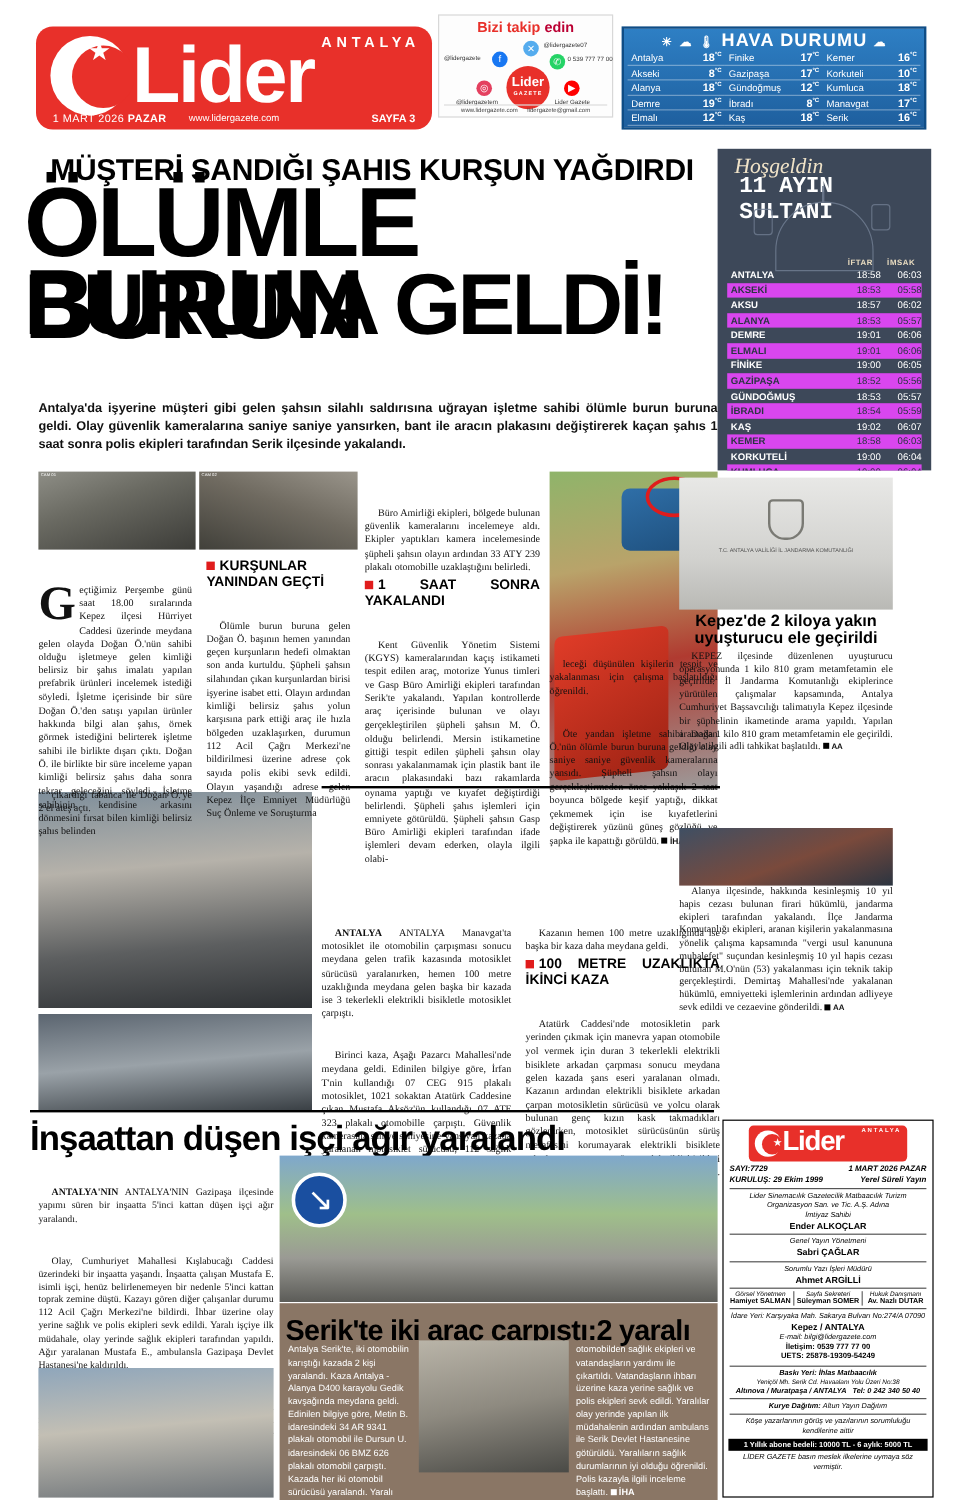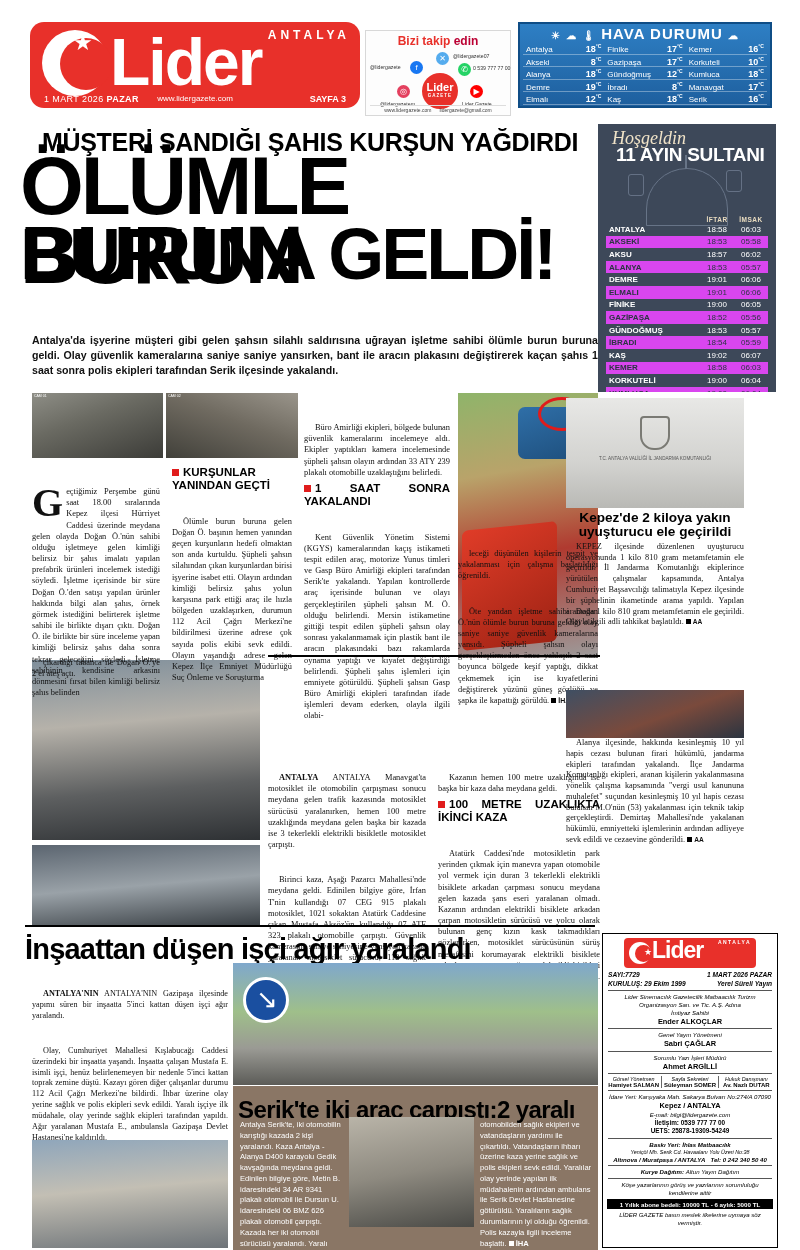--- a/index.html
+++ b/index.html
@@ -50,21 +50,21 @@
     position:absolute; left:0; right:0; bottom:5px; text-align:center; color:#fff;
     font-family:"Liberation Sans", sans-serif; font-size:8px;
   }
   .logo-page{
     position:absolute; right:14px; bottom:4px; color:#fff;
     font-family:"Liberation Sans", sans-serif; font-size:9px; font-weight:bold;
   }
 
   
   .social {
-    position:absolute; left:365px; top:30px; width:146px; height:86px;
+    position:absolute; left:365px; top:12px; width:146px; height:86px;
     background:#fdfdfd; border:1px solid #d8d8d8;
   }
   .social-title{
     text-align:center; font-family:"Liberation Sans", sans-serif;
     font-size:12px; color:#e8302a; margin-top:3px; font-weight:bold;
   }
   .social-title em{ color:#b03; font-style:normal; }
   .sc-ic{
     position:absolute; width:13px; height:13px; border-radius:50%;
     display:flex; align-items:center; justify-content:center;
@@ -195,21 +195,21 @@
   .ramadan{
     position:absolute; left:598px; top:124px; width:178px; height:268px;
     background:#3d4859; overflow:hidden;
   }
   .ram-hos{
     position:absolute; left:14px; top:4px; color:#f0e3c8;
     font-family:"Liberation Serif", serif; font-style:italic; font-size:18px;
   }
   .ram-title{
     position:absolute; left:18px; top:20px; color:#fff;
-    font-family:Liberation Sans, sans-serif; font-weight:bold; font-size:19px;
+    font-family:Liberation Mono, monospace; font-weight:bold; font-size:19px;
     letter-spacing:-.3px;
   }
   .mosque{
     position:absolute; left:48px; top:44px; width:82px; height:58px;
     border:1.4px solid #6f7c90; border-radius:41px 41px 0 0; opacity:.85;
   }
   .mosque::after{
     content:""; position:absolute; left:38px; top:-14px; width:2px; height:14px; background:#6f7c90;
   }
   .lant{ position:absolute; width:16px; height:22px; border:1.2px solid #6f7c90; border-radius:3px; opacity:.8; }
@@ -218,21 +218,21 @@
     display:flex; color:#e9dcc0; font-family:"Liberation Sans", sans-serif;
     font-size:6.5px; font-weight:bold; letter-spacing:.5px;
   }
   .ram-hdr .c1{ flex:1; } .ram-hdr .c2{ width:34px; text-align:center;} .ram-hdr .c3{ width:34px; text-align:center;}
   .rrow{
     display:flex; align-items:center; height:12.6px;
     font-family:"Liberation Sans", sans-serif; font-size:8px; color:#fff;
   }
   .rrow.alt{ background:#d946ef; color:#2b3442; }
   .rrow .c1{ flex:1; font-weight:bold; padding-left:3px; }
-  .rrow .c2,.rrow .c3{ width:34px; text-align:center; }
+  .rrow .c2,.rrow .c3{ width:34px; text-align:right; }
 
   .sidebox{ position:absolute; left:566px; width:178px; }
   .sb-photo{ width:178px; background:#c9ccd1; }
   .sb-head{
     font-family:"Liberation Sans", sans-serif; font-weight:bold;
     font-size:13.6px; line-height:1.06; text-align:center; margin:3px 0 2px;
     color:#000;
   }
   .sb-body{
     font-family:"Liberation Serif", serif; font-size:8.3px; line-height:1.3;

